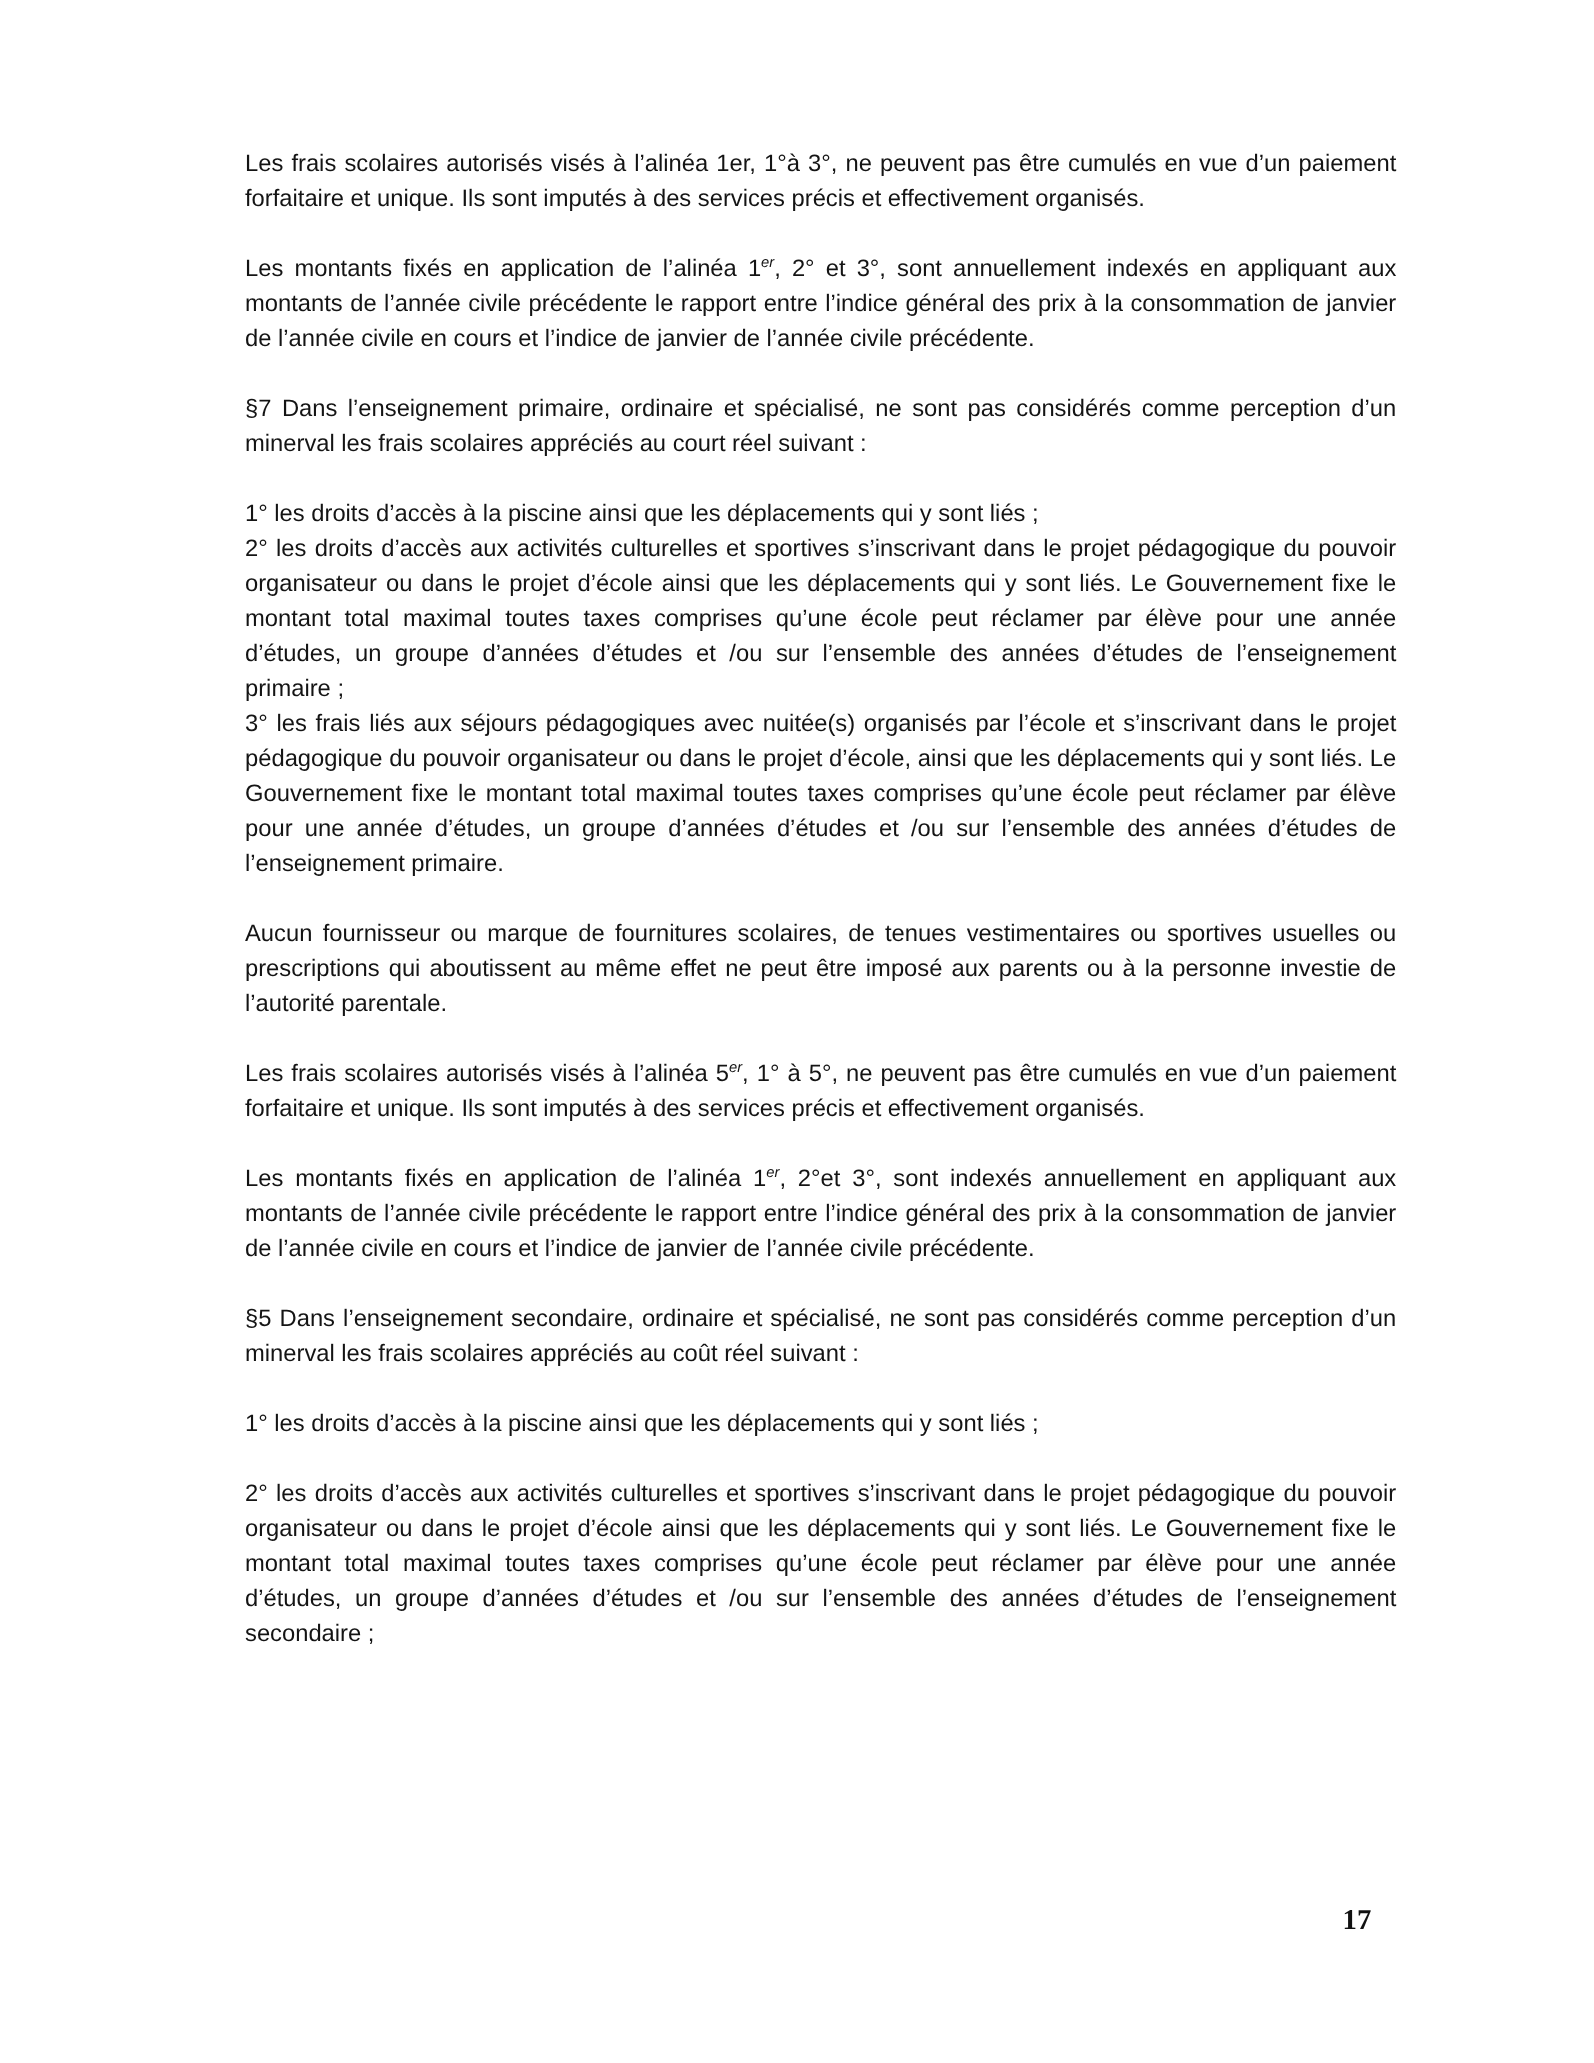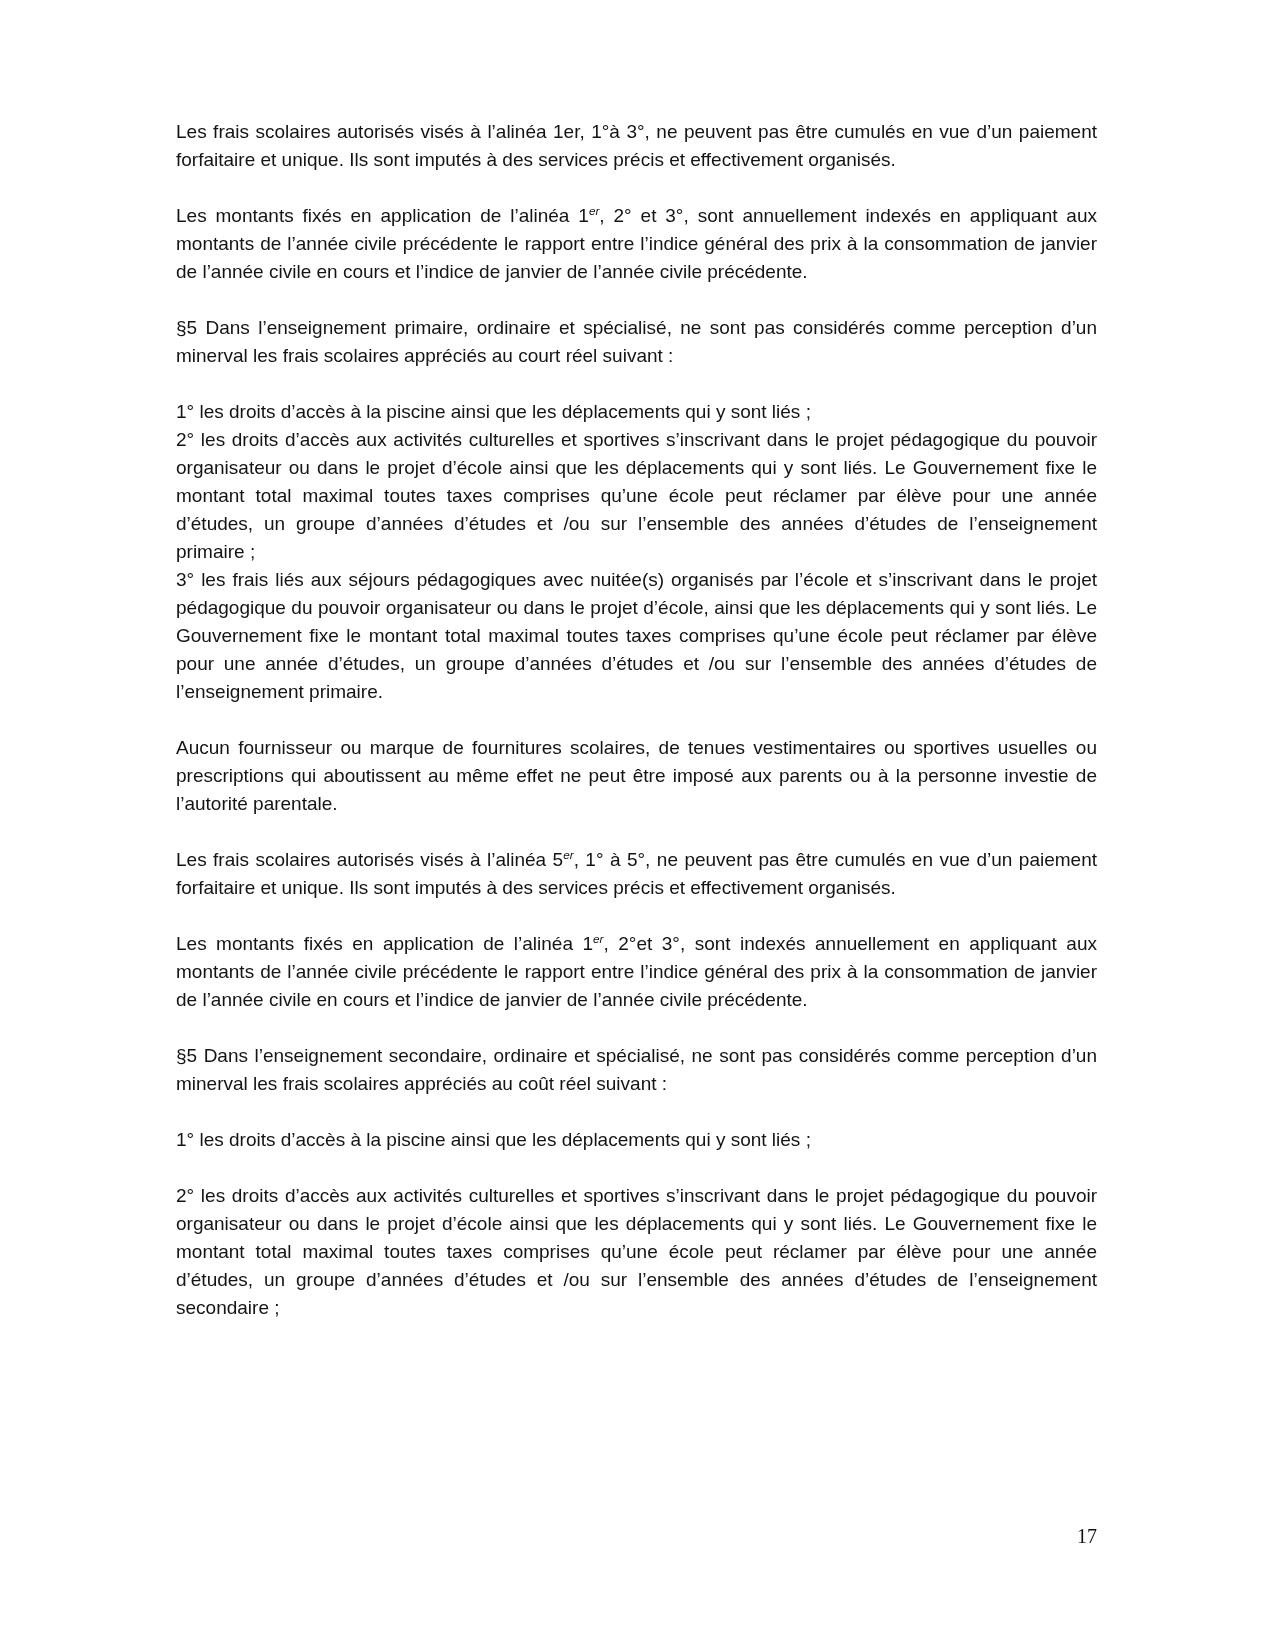--- a/index.html
+++ b/index.html
@@ -11,20 +11,21 @@
     width: 1275px;
     height: 1650px;
     position: relative;
     overflow: hidden;
     font-family: "Liberation Sans", sans-serif;
   }
   .page {
     position: absolute;
     inset: 0;
     background: #ffffff;
+    margin-left: 20px;
   }
   .doc-body {
     position: absolute;
     left: 176px;
     top: 118px;
     width: 921px;
     color: #141414;
     font-size: 19px;
     line-height: 28px;
     text-align: justify;
@@ -45,38 +46,39 @@
     vertical-align: super;
     letter-spacing: 0;
     font-style: italic;
   }
   .page-number {
     position: absolute;
     top: 1522px;
     right: 178px;
     color: #111111;
     font-family: "Liberation Serif", serif;
-    font-size: 20px;
+    font-size: 23px;
     line-height: 28px;
     text-align: right;
+    font-weight: bold;
   }
 </style>
 </head>
 <body>
 
 <div class="page">
   <div class="doc-body">
       <div class="block">
         <p><span>Les frais scolaires autorisés visés à l’alinéa 1er, 1°à 3°, ne peuvent pas être cumulés en vue d’un paiement forfaitaire et unique.  Ils sont imputés à des services précis et effectivement organisés.</span></p>
       </div>
       <div class="block">
         <p><span>Les montants fixés en application de l’alinéa 1</span><sup>er</sup><span>, 2° et 3°, sont annuellement indexés en appliquant aux montants de l’année civile précédente le rapport entre l’indice général des prix à la consommation de janvier de l’année civile en cours et l’indice de janvier de l’année civile précédente.</span></p>
       </div>
       <div class="block">
-        <p><span>§5 Dans l’enseignement primaire, ordinaire et spécialisé, ne sont pas considérés comme perception d’un minerval les frais scolaires appréciés au court réel suivant :</span></p>
+        <p><span>§7 Dans l’enseignement primaire, ordinaire et spécialisé, ne sont pas considérés comme perception d’un minerval les frais scolaires appréciés au court réel suivant :</span></p>
       </div>
       <div class="block">
         <p><span>1° les droits d’accès à la piscine ainsi que les déplacements qui y sont liés ;</span></p>
         <p><span>2° les droits d’accès aux activités culturelles et sportives s’inscrivant dans le projet pédagogique du pouvoir organisateur ou dans le projet d’école ainsi que les déplacements qui y sont liés.  Le Gouvernement fixe le montant total maximal toutes taxes comprises qu’une école peut réclamer par élève pour une année d’études, un groupe d’années d’études et /ou sur l’ensemble des années d’études de l’enseignement primaire ;</span></p>
         <p><span>3° les frais liés aux séjours pédagogiques avec nuitée(s) organisés par l’école et s’inscrivant dans le projet pédagogique du pouvoir organisateur ou dans le projet d’école, ainsi que les déplacements qui y sont liés.  Le Gouvernement fixe le montant total maximal toutes taxes comprises qu’une école peut réclamer par élève pour une année d’études, un groupe d’années d’études et /ou sur l’ensemble des années d’études de l’enseignement primaire.</span></p>
       </div>
       <div class="block">
         <p><span>Aucun fournisseur ou marque de fournitures scolaires, de tenues vestimentaires ou sportives usuelles ou prescriptions qui aboutissent au même effet ne peut être imposé aux parents ou à la personne investie de l’autorité parentale.</span></p>
       </div>
       <div class="block">

